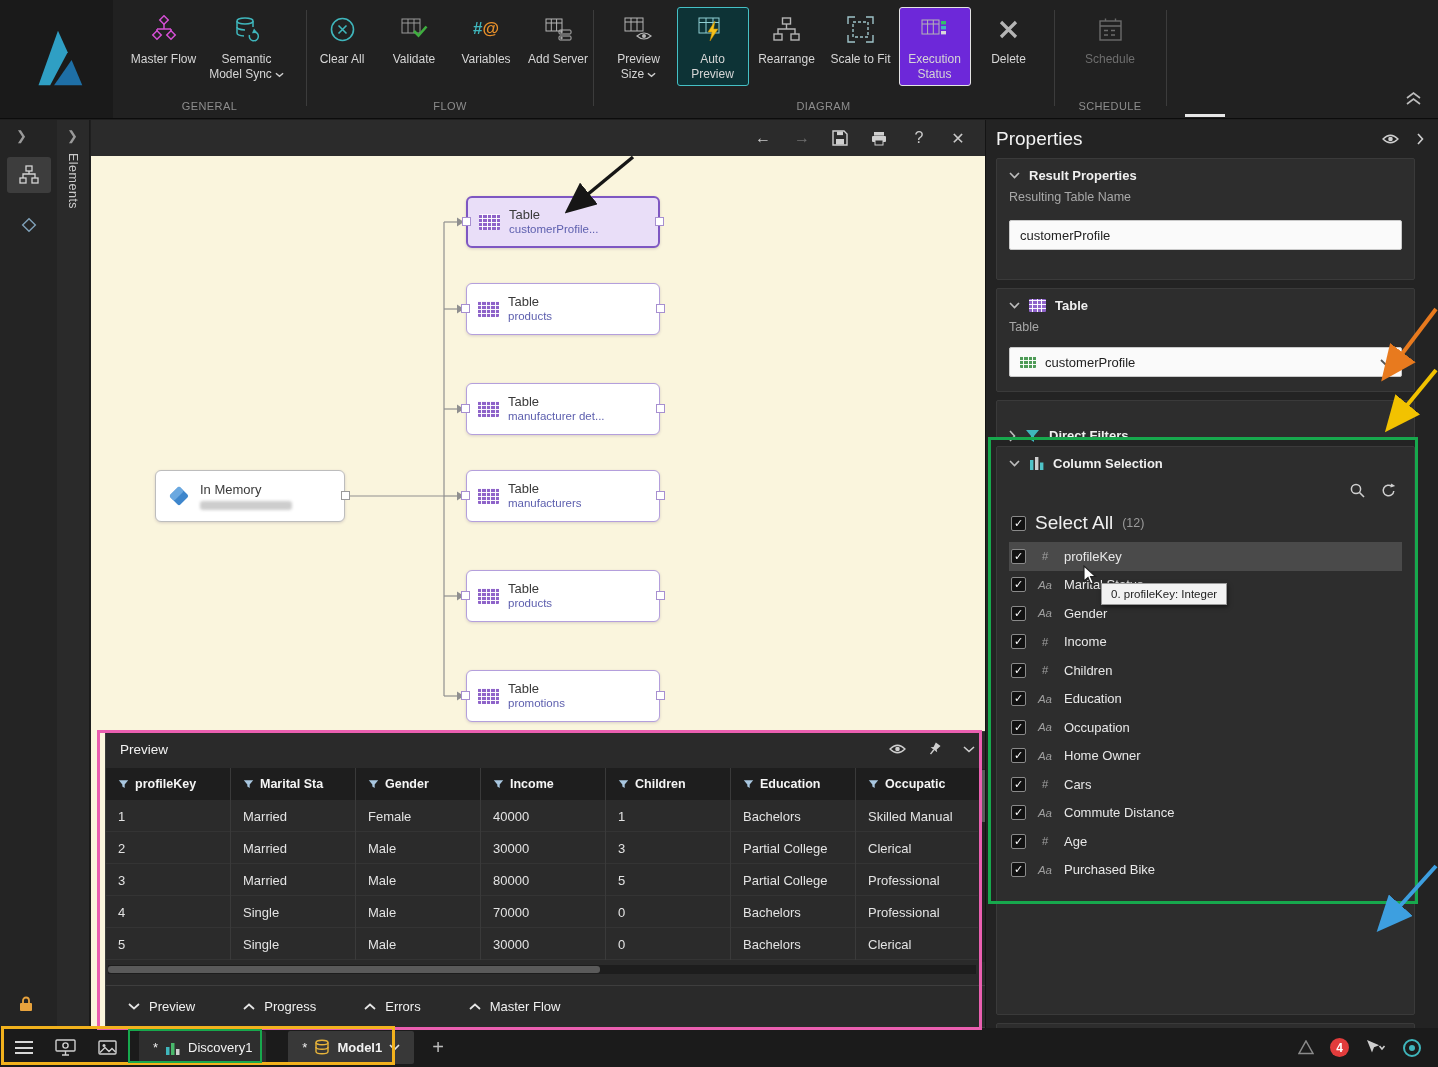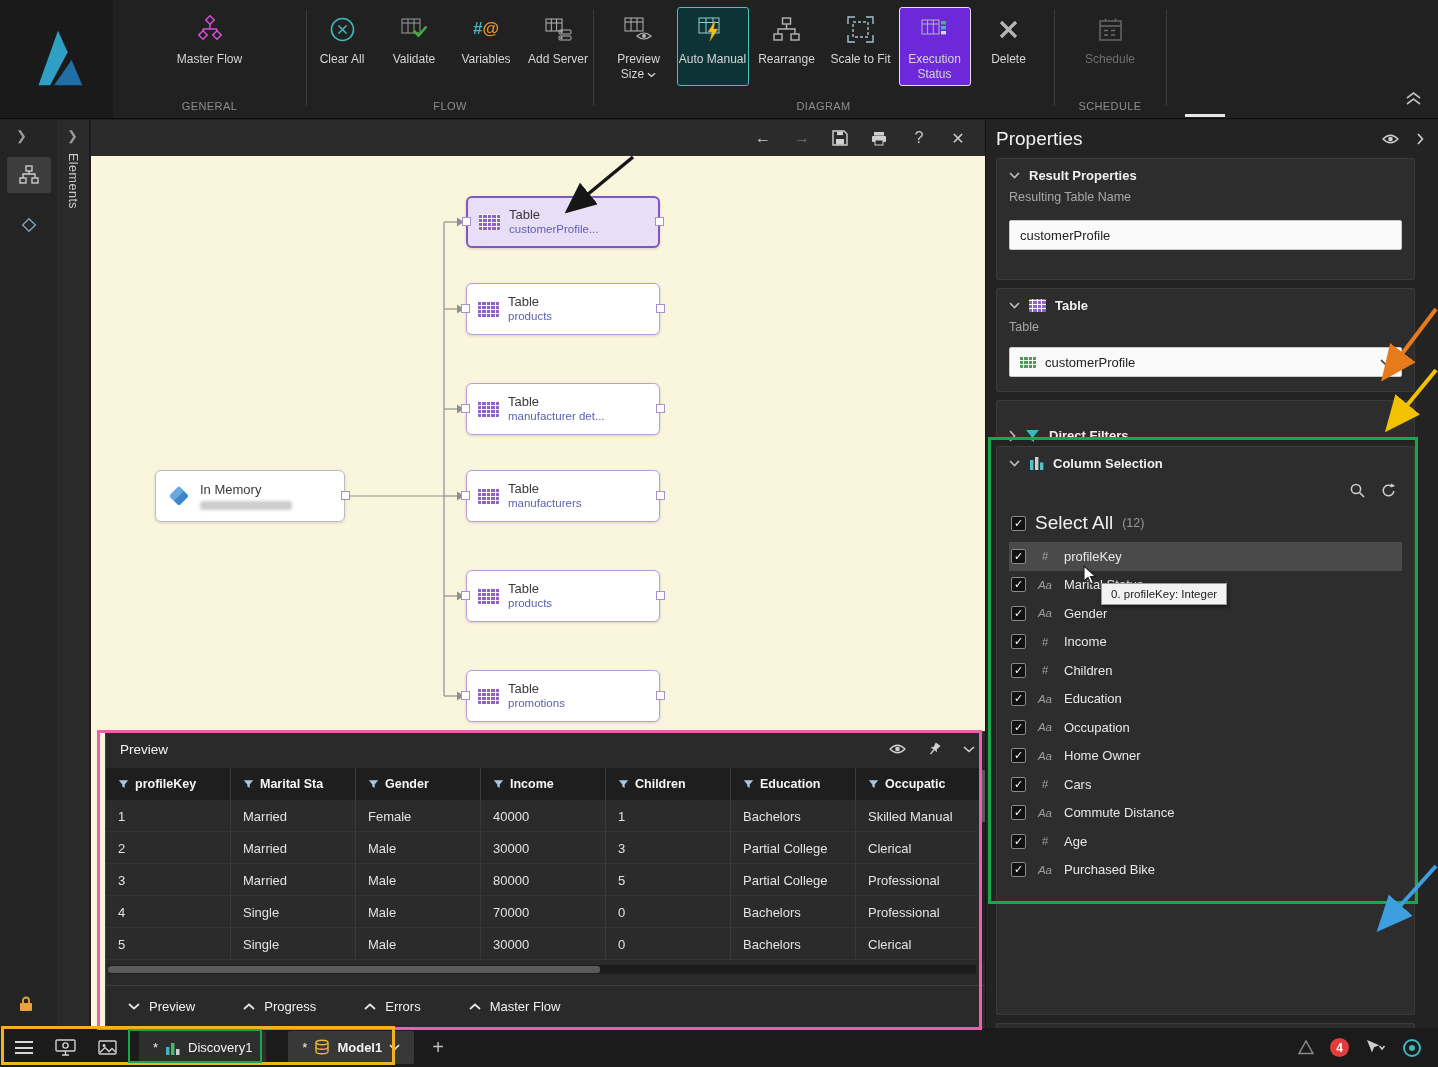--- a/index.html
+++ b/index.html
@@ -132,20 +132,34 @@
         <div class="ricon">
           <svg width="28" height="28" viewBox="0 0 28 28" fill="none" stroke="#d44fd4" stroke-width="1.5">
             <path d="M14 9 V14 M7 14 H21 M7 14 V17 M21 14 V17"></path>
             <rect x="11" y="2" width="6" height="6" transform="rotate(45 14 5)"></rect>
             <rect x="4" y="17" width="6" height="6" transform="rotate(45 7 20)"></rect>
             <rect x="18" y="17" width="6" height="6" transform="rotate(45 21 20)"></rect>
           </svg>
         </div>
         <span class="rlabel">Master Flow</span>
       </div>
+      <div class="ritem" style="width:90px">
+        <div class="ricon">
+          <svg width="27" height="27" viewBox="0 0 27 27" fill="none" stroke="#3fb6bc" stroke-width="1.5">
+            <ellipse cx="12" cy="5" rx="8" ry="3"></ellipse>
+            <path d="M4 5 V17 c0 1.6 3.2 2.8 7 3 M20 5 V11"></path>
+            <path d="M4 11 c0 1.6 3.4 2.9 8 2.9"></path>
+            <path d="M16.5 19 a4.5 4.5 0 1 0 4.8 -3.2"></path>
+            <polygon points="21,12.5 24.5,17 19,17.2" fill="#3fb6bc" stroke="none"></polygon>
+          </svg>
+        </div>
+        <span class="rlabel"><span>Semantic Model Sync</span><svg class="chevglyph" width="9" height="6" viewBox="0 0 10 6">
+              <polyline points="1,1 5,4.5 9,1" fill="none" stroke="#cfcfcf" stroke-width="1.5"></polyline>
+            </svg></span>
+      </div>
     </div>
     <div class="glabel">GENERAL</div>
   </div>
   <div class="rdiv" style="left:306px"></div>
 
   <div class="rgroup" style="left:307px;width:286px">
     <div class="ritems">
       <div class="ritem">
         <div class="ricon">
           <svg width="27" height="27">
@@ -206,21 +220,21 @@
             </svg></span>
       </div>
       <div class="ritem sel">
         <div class="ricon">
           <svg width="29" height="27" fill="none">
               <rect x="1" y="2" width="20" height="15" stroke="#8fd0d4"></rect>
               <path d="M1 6.5 H21 M8 2 V17 M15 2 V17" stroke="#8fd0d4"></path>
               <polygon points="17,5 10,16 14,16 12,25 20,13 15.5,13" fill="#f5c21b" stroke="#c98f00" stroke-width="0.5"></polygon>
             </svg>
         </div>
-        <span class="rlabel">Auto Manual</span>
+        <span class="rlabel">Auto Preview</span>
       </div>
       <div class="ritem">
         <div class="ricon">
           <svg width="27" height="25" fill="none" stroke="#b5b5b5" stroke-width="1.4">
               <rect x="9.5" y="1" width="8" height="6"></rect>
               <rect x="1" y="17" width="8" height="6"></rect>
               <rect x="18" y="17" width="8" height="6"></rect>
               <path d="M13.5 7 V12 M5 17 V12 H22 V17"></path>
             </svg>
         </div>

